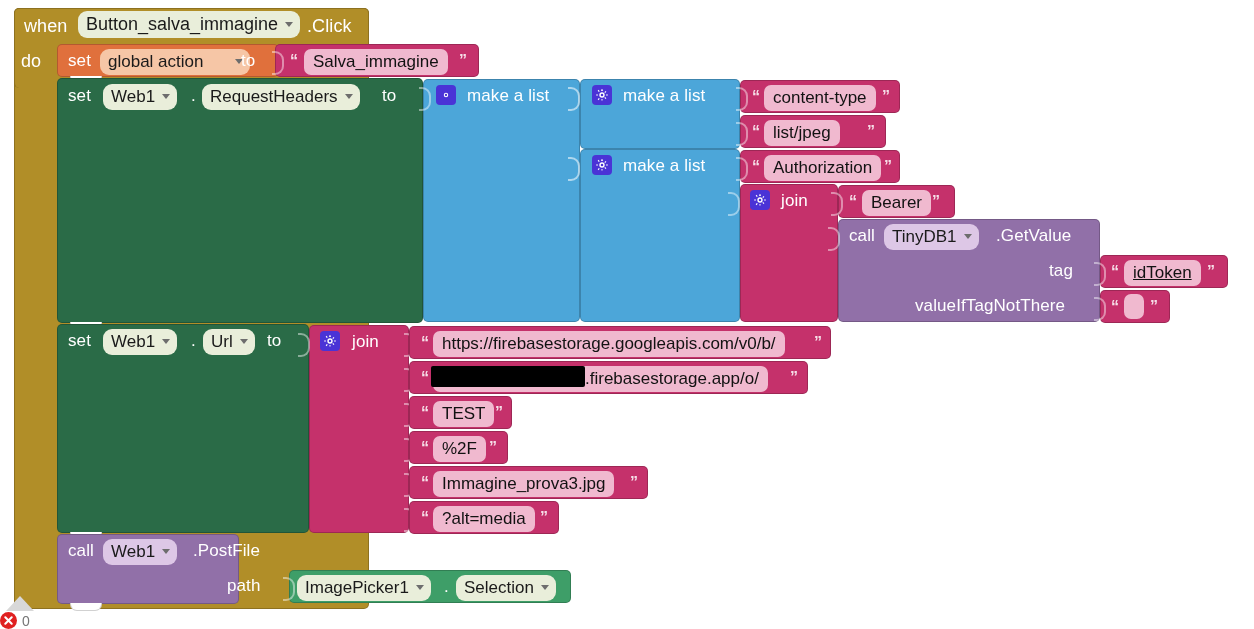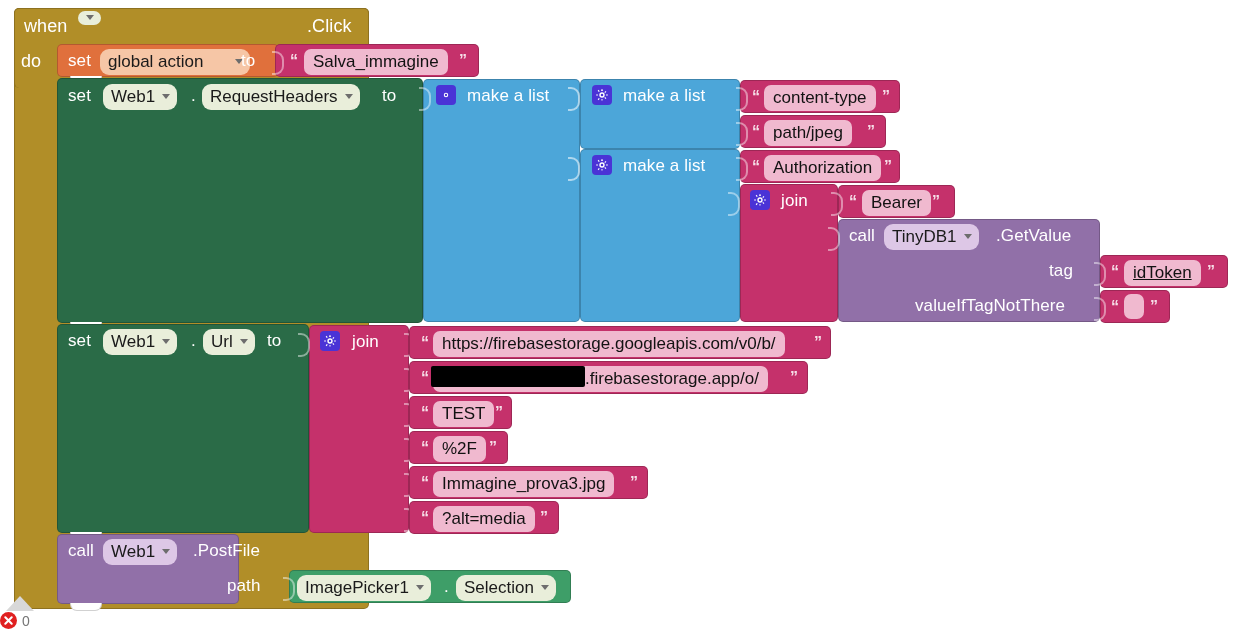--- a/index.html
+++ b/index.html
@@ -152,20 +152,21 @@
 </head>
 <body>
 
 <div class="blk c-event" style="left:14px; top:8px; width:355px; height:601px;"></div>
 
 <div class="blk c-event" style="left:14px; top:8px; width:355px; height:80px; border-bottom:none;"></div>
 
 <span class="lbl" style="left:24px; top:17px; font-size:18px;">when</span>
 
 <div class="field" style="left:78px; top:11px;">
+  <span style="font-size:18px;">Button_salva_immagine</span>
   <span class="caret"></span>
 </div>
 
 <span class="lbl" style="left:307px; top:17px; font-size:18px;">.Click</span>
 
 <span class="lbl" style="left:21px; top:52px; font-size:18px;">do</span>
 
 <div class="blk c-setvar" style="left:57px; top:44px; width:222px; height:33px;"></div>
 <div class="bump c-setvar" style="left:70px; top:76px;"></div>
 
@@ -233,21 +234,21 @@
 <span class="quote" style="left:752px; top:89px;">“</span>
 <div class="strpill" style="left:764px; top:85px;">
   <span>content-type</span>
 </div>
 <span class="quote" style="left:882px; top:89px;">”</span>
 
 <div class="blk c-text" style="left:740px; top:115px; width:146px; height:33px;"></div>
 <div class="socket" style="left:736px; top:122px;"></div>
 <span class="quote" style="left:752px; top:124px;">“</span>
 <div class="strpill" style="left:764px; top:120px;">
-  <span>path/jpeg</span>
+  <span>list/jpeg</span>
 </div>
 <span class="quote" style="left:867px; top:124px;">”</span>
 
 <div class="blk c-list" style="left:580px; top:149px; width:160px; height:173px;"></div>
 <div class="socket" style="left:568px; top:157px; border-color:rgba(255,255,255,0.55);"></div>
 
 <div class="gear" style="left:592px; top:155px;">
   <svg width="14" height="14" viewBox="0 0 24 24" aria-hidden="true">
     <circle cx="12" cy="12" r="3.4" fill="none" stroke="#ffffff" stroke-width="2.4"></circle>
     <path fill="#ffffff" d="M11 2h2l.5 3h-3zM11 19h2l-.5 3h-1zM2 11h3l0 2h-3zM19 11h3v2h-3zM4.6 4.6l1.4-1.4 2.1 2.2-1.4 1.4zM16 16.8l1.4-1.4 2.1 2.1-1.4 1.4zM4.6 19.4l2.1-2.2 1.4 1.4-2.1 2.2zM16 7.2l2.1-2.2 1.4 1.4-2.1 2.2z"></path>

